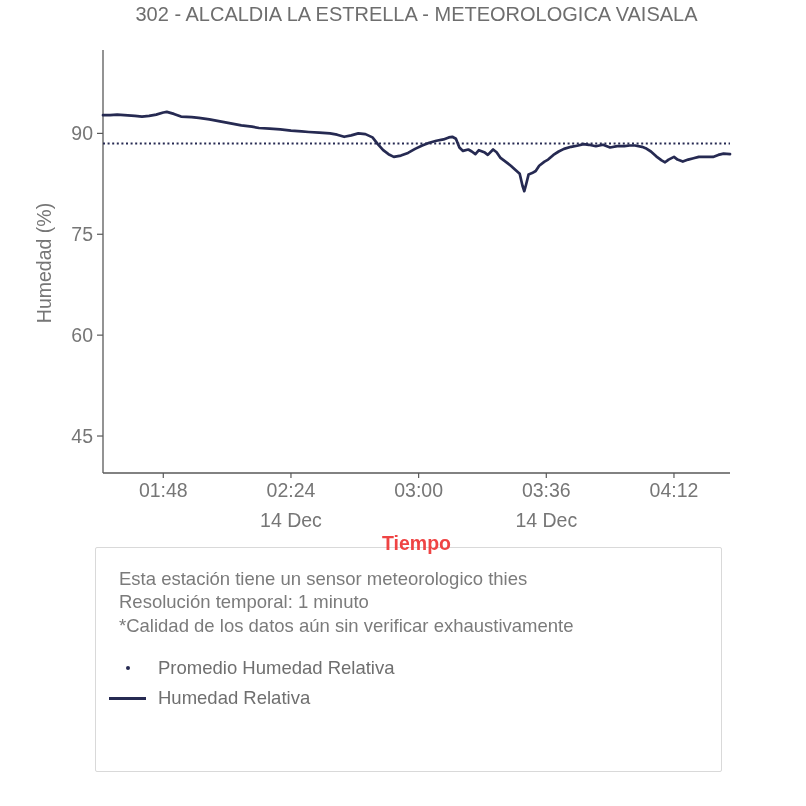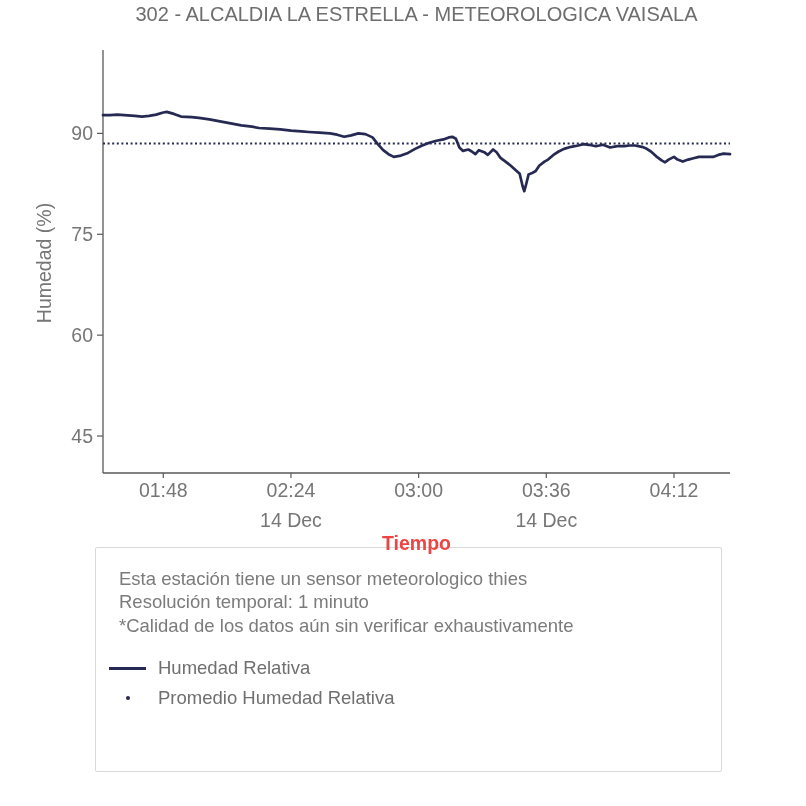--- a/index.html
+++ b/index.html
@@ -87,26 +87,26 @@
 
   <div class="legend-box">
     <div class="legend-notes">
       <div>Esta estación tiene un sensor meteorologico thies</div>
       <div>Resolución temporal: 1 minuto</div>
       <div>*Calidad de los datos aún sin verificar exhaustivamente</div>
     </div>
     <div class="legend-entries">
       <div class="legend-entry">
         <span class="marker">
+          <span class="dot-swatch"></span>
+        </span>
+        <span class="entry-label">Promedio Humedad Relativa</span>
+      </div>
+      <div class="legend-entry">
+        <span class="marker">
           <span class="line-swatch"></span>
         </span>
         <span class="entry-label">Humedad Relativa</span>
-      </div>
-      <div class="legend-entry">
-        <span class="marker">
-          <span class="dot-swatch"></span>
-        </span>
-        <span class="entry-label">Promedio Humedad Relativa</span>
       </div>
     </div>
   </div>
 
 </div>
 
 </body></html>

